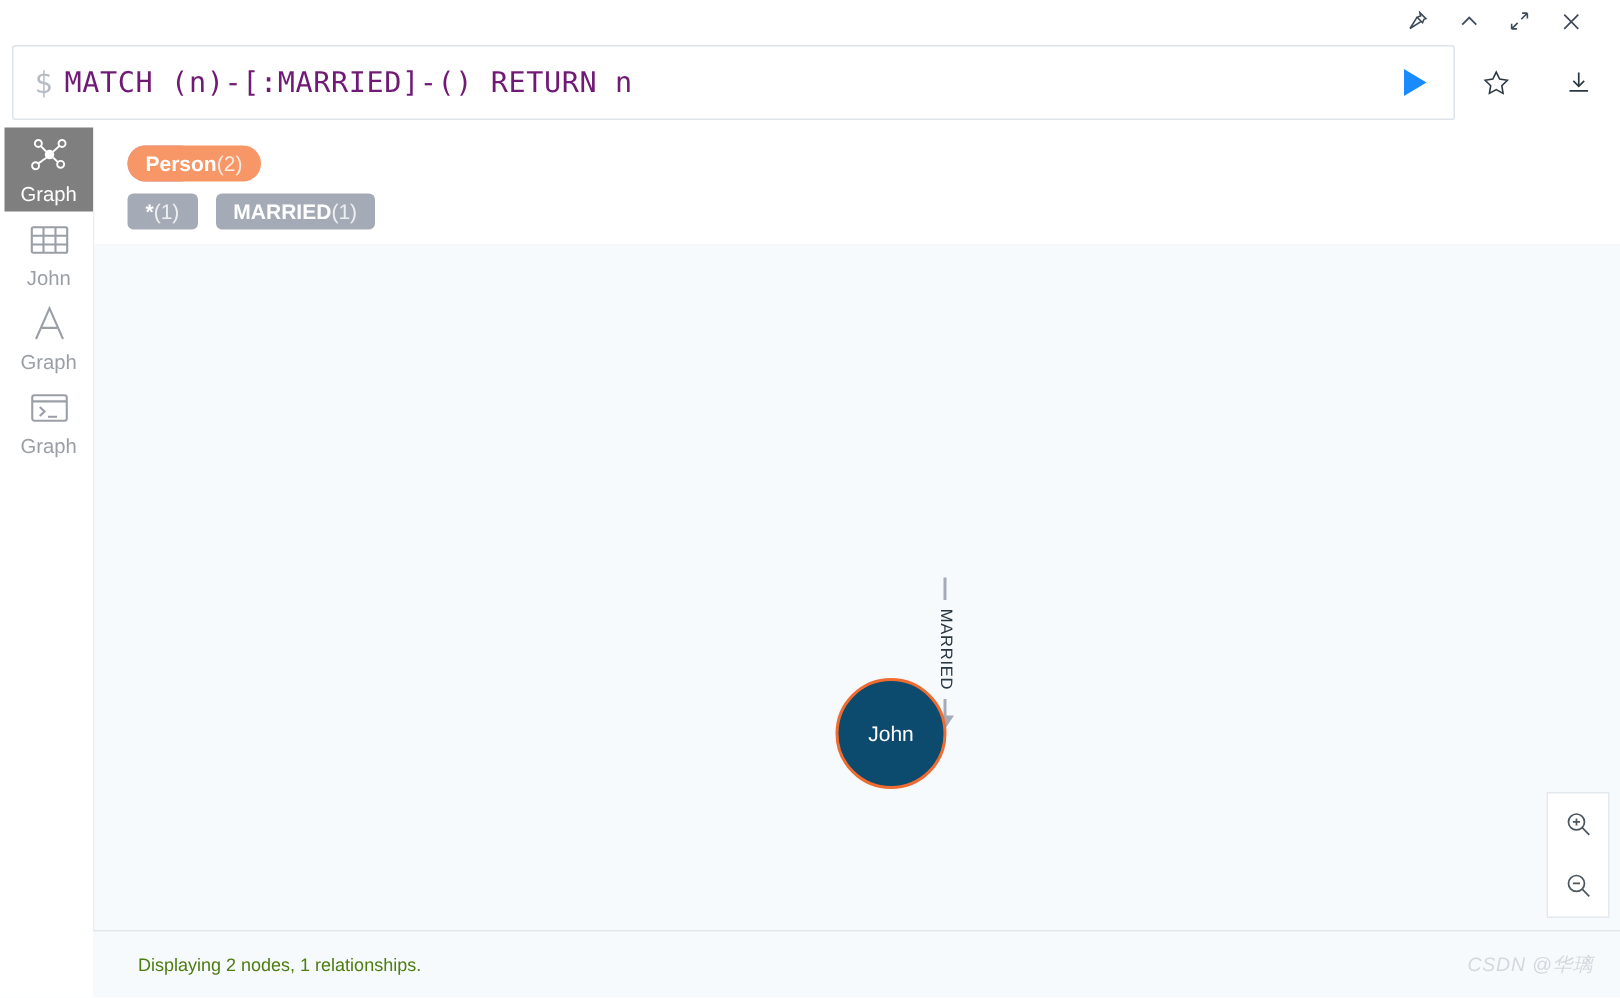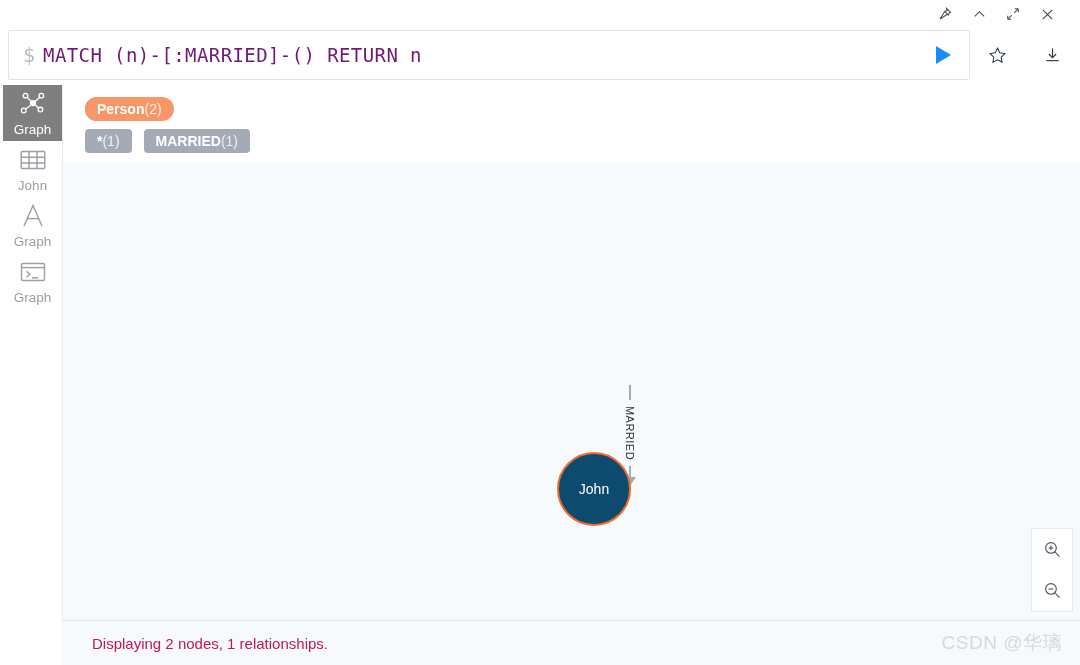--- a/index.html
+++ b/index.html
@@ -183,32 +183,33 @@
 
   
   .statusbar {
     position: absolute; top: 620px; left: 62px;
     width: 1018px; height: 45px;
     background: #f7fafd;
     border-top: 1px solid #e0e7ee;
     display: flex; align-items: center;
   }
   .status-text {
-    font-size: 15px;
-    color: #be185d;
+    font-size: 12px;
+    color: #4d7c0f;
     padding-left: 30px;
   }
   .watermark {
     position: absolute;
     right: 18px; top: 50%;
     transform: translateY(-50%);
-    font-size: 19px;
+    font-size: 13px;
     color: #d3d8de;
     letter-spacing: 0.5px;
     user-select: none;
+    font-style: italic;
   }
 </style>
 </head>
 <body>
 
 <div id="app">
 
   <div class="titlebar">
     <div class="win-btn">
       <svg width="14" height="14" viewBox="0 0 16 16" fill="none" stroke="currentColor" stroke-width="1.2">

